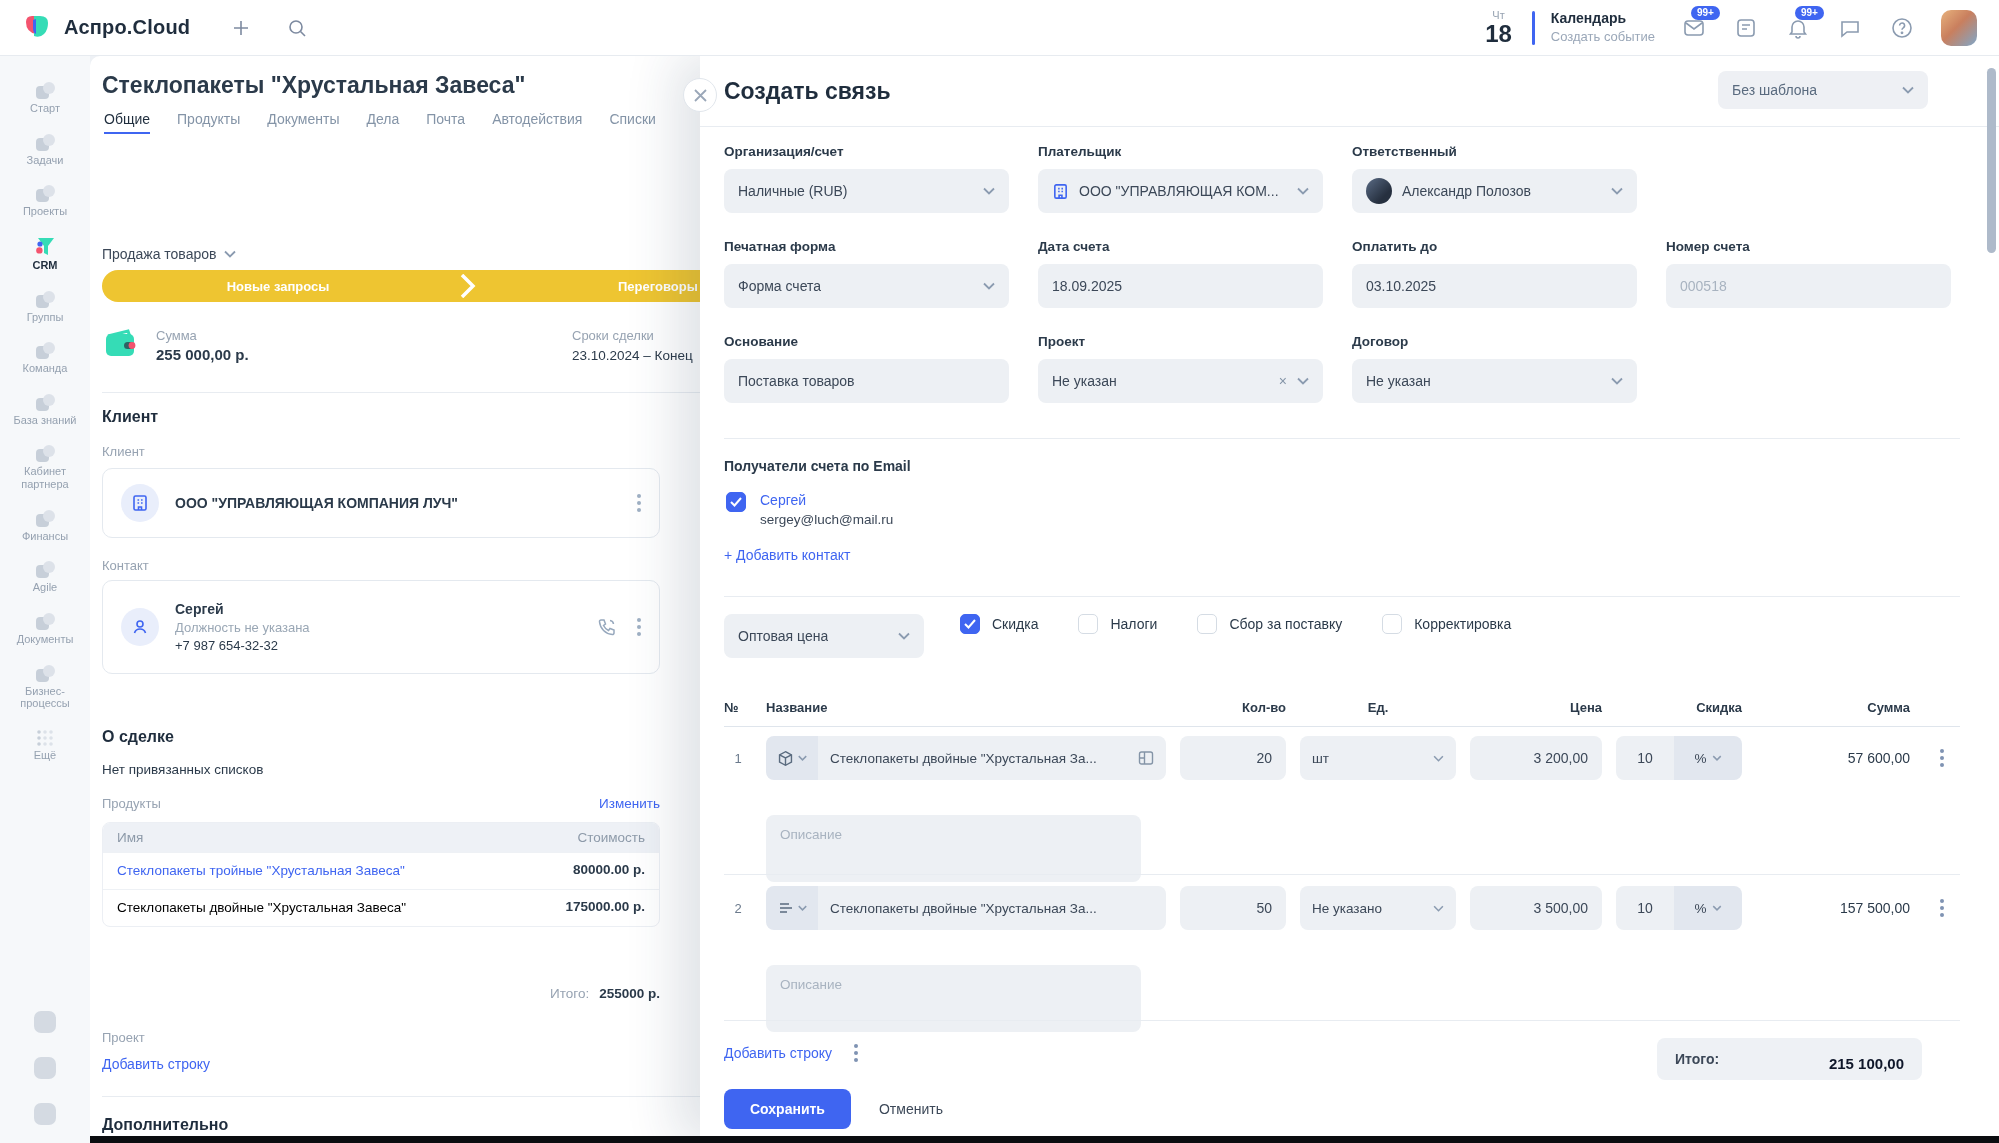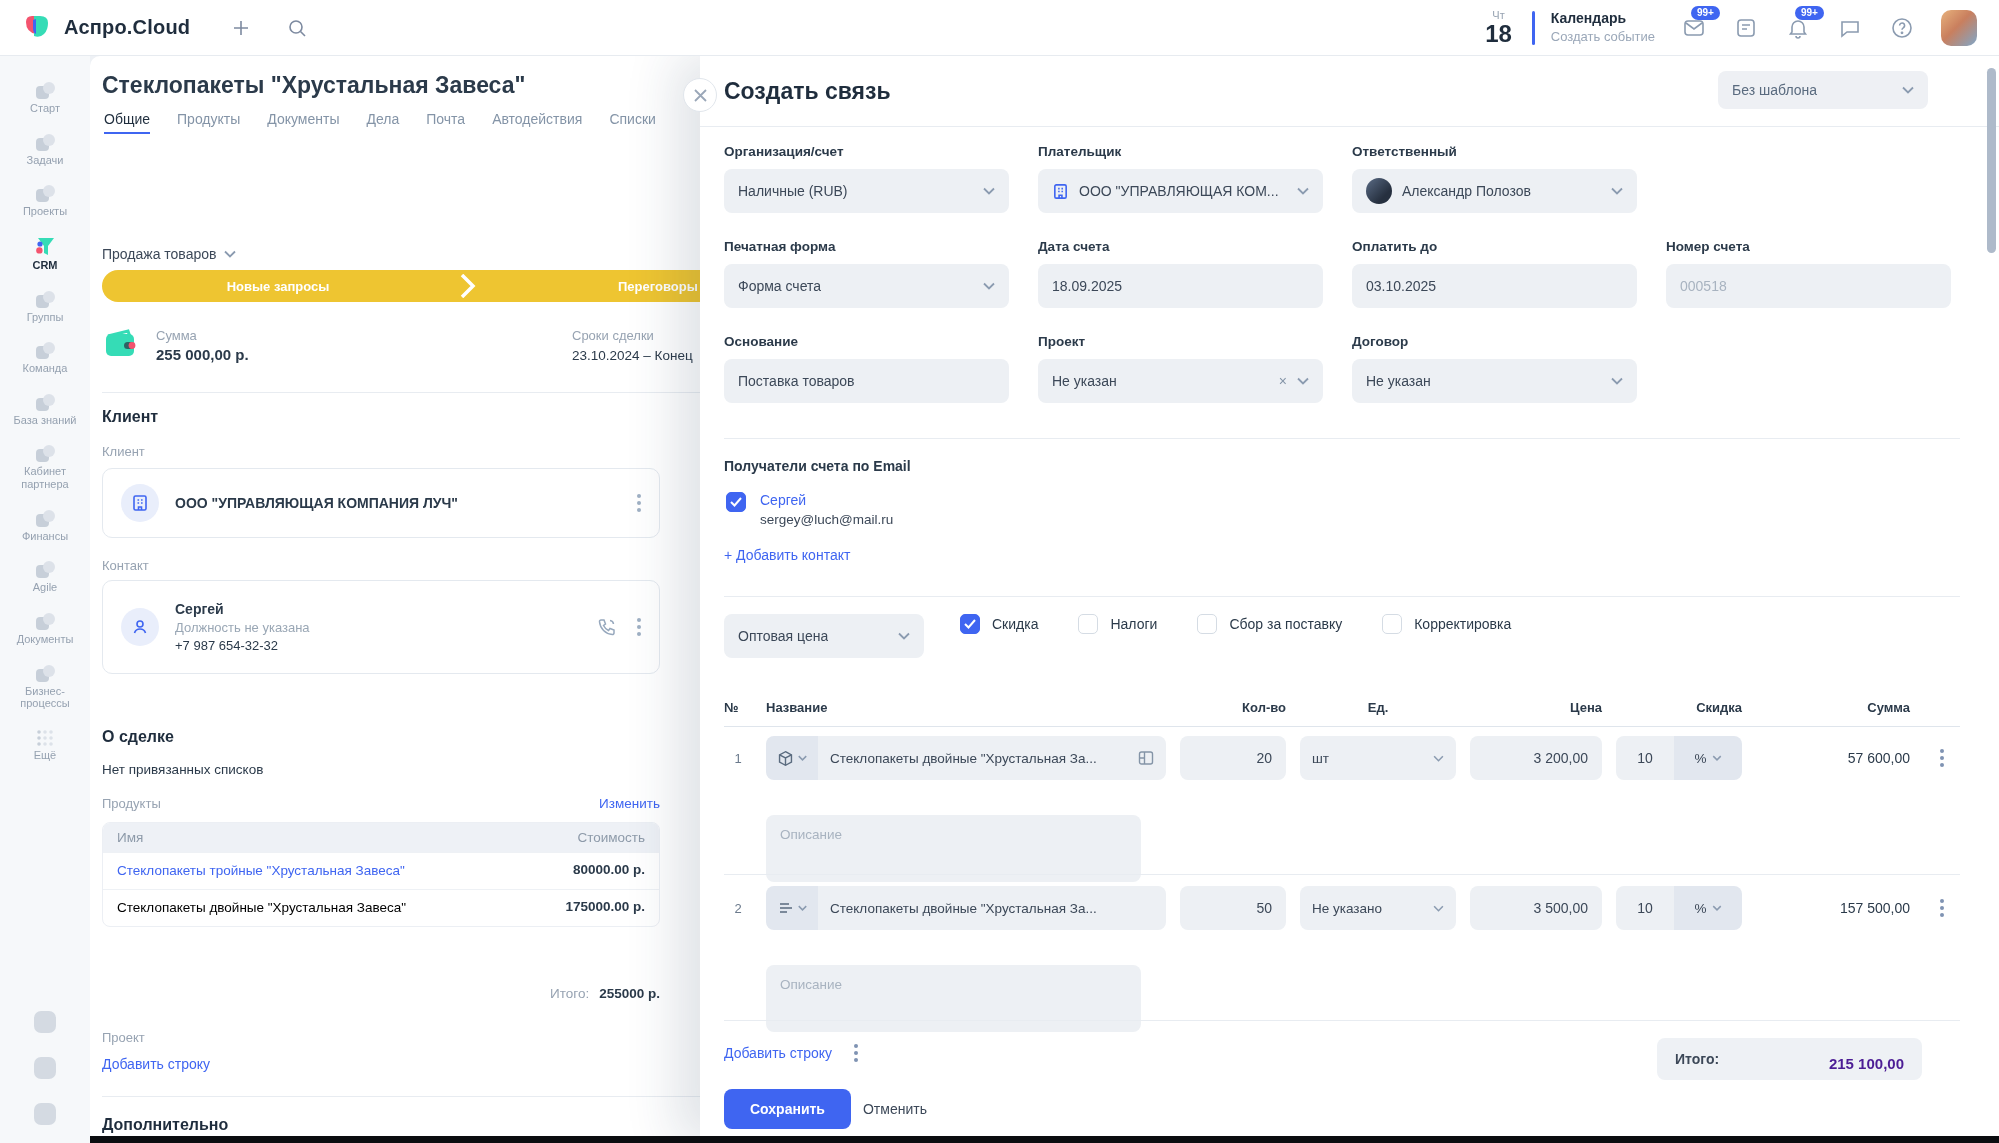--- a/index.html
+++ b/index.html
@@ -136,22 +136,22 @@
   .disc .dunit{width:68px;background:var(--fieldDark);display:flex;align-items:center;justify-content:center;gap:5px;font-size:13.5px;color:#3c4858;cursor:pointer;}
   .rowsum{font-size:14px;font-weight:500;color:#2b3a4a;text-align:right;}
   .descarea{position:absolute;left:66px;width:375px;height:67px;background:var(--field);border-radius:8px;margin-top:24px;}
   .d1{top:735px;} .d2{top:885px;}
   .descarea textarea{width:100%;height:100%;border:0;background:transparent;outline:none;resize:none;padding:12px 14px;font-size:13.5px;color:#3c4858;font-family:inherit;}
   .descarea textarea::placeholder{color:#a8b3c0;}
   .addrow{position:absolute;left:24px;top:988px;display:flex;align-items:center;gap:22px;}
   .addrow .al{font-size:14px;color:#3f65f1;cursor:pointer;}
   .totalbox{position:absolute;left:957px;top:982px;width:265px;height:42px;background:#eef1f5;border-radius:8px;display:flex;align-items:center;justify-content:space-between;padding:0 18px;}
   .totalbox .tl{font-size:14px;font-weight:700;color:#3c4858;}
-  .totalbox .tv{font-size:15px;font-weight:700;color:#4c1d95;margin-top:8px;}
-  .m-footer{position:absolute;left:24px;top:1033px;display:flex;align-items:center;gap:12px;}
+  .totalbox .tv{font-size:15px;font-weight:700;color:#0f172a;margin-top:8px;}
+  .m-footer{position:absolute;left:24px;top:1033px;display:flex;align-items:center;gap:28px;}
   .btn-save{height:40px;padding:0 26px;background:#3f65f1;color:#fff;border:0;border-radius:8px;font-size:14px;font-weight:700;cursor:pointer;}
   .btn-cancel{font-size:14px;color:#3c4858;background:none;border:0;cursor:pointer;}
 
   .mscroll{position:absolute;right:3px;top:60px;width:10px;height:1075px;z-index:45;}
   .mthumb{position:absolute;right:0;top:8px;width:9px;height:185px;border-radius:5px;background:#aebaca;cursor:pointer;}
   .screen-edge{position:absolute;left:90px;top:1136px;width:1909px;height:7px;background:#0b0d10;z-index:60;}
 </style>
 </head>
 <body>
 

